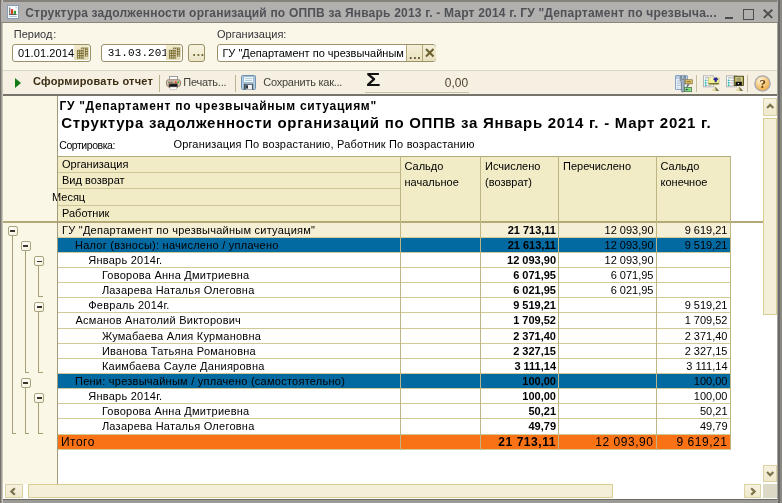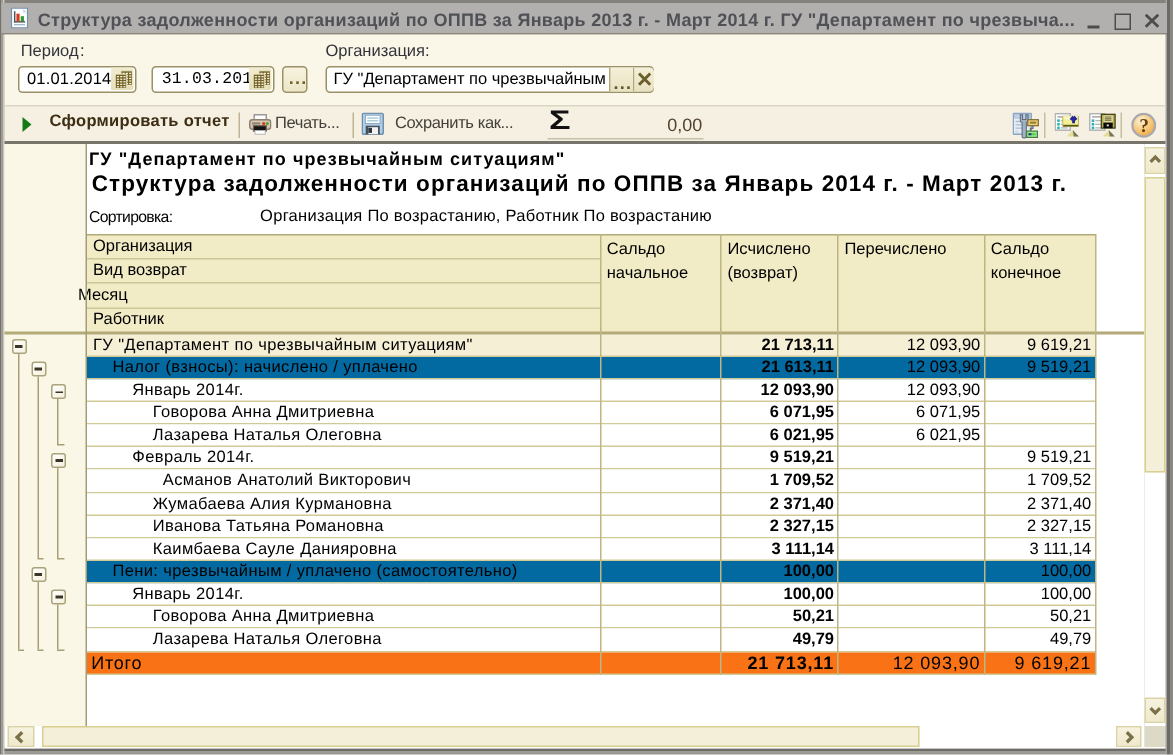--- a/index.html
+++ b/index.html
@@ -264,21 +264,21 @@
         </radialGradient>
       </defs>
     <circle cx="8.5" cy="8.5" r="7.6" fill="url(#hg)" stroke="#a8a8ae" stroke-width="1.4"></circle>
     <text x="8.7" y="13.2" text-anchor="middle" font-family="Liberation Serif" font-size="13" font-weight="bold" fill="#6a4012">?</text>
   </svg>
 </div>
 
 <div class="abs" id="report">
   <div class="abs" id="treecol"></div>
   <div class="abs" style="left:56.4px;top:3px;font-size:12px;font-weight:bold;letter-spacing:0.72px;color:#000;">ГУ "Департамент по чрезвычайным ситуациям"</div>
-  <div class="abs" style="left:58.2px;top:18px;font-size:15px;font-weight:bold;letter-spacing:0.72px;color:#000;">Структура задолженности организаций по ОППВ за Январь 2014 г. - Март 2013 г.</div>
+  <div class="abs" style="left:58.2px;top:18px;font-size:15px;font-weight:bold;letter-spacing:0.72px;color:#000;">Структура задолженности организаций по ОППВ за Январь 2014 г. - Март 2021 г.</div>
   <div class="abs" style="left:56.3px;top:43px;font-size:10.5px;letter-spacing:-0.45px;color:#000;">Сортировка:</div>
   <div class="abs" style="left:170.4px;top:42.5px;font-size:11px;letter-spacing:0.18px;color:#000;">Организация По возрастанию, Работник По возрастанию</div>
   <div class="abs" style="left:54.5px;top:60.5px;width:672px;height:66px;background:#f1ebc6;"></div>
 <div class="abs" style="left:59px;top:62px;font-size:11px;">Организация</div>
 <div class="abs" style="left:59px;top:78.5px;font-size:11px;">Вид возврат</div>
 <div class="abs" style="left:49px;top:95px;font-size:11px;">Месяц</div>
 <div class="abs" style="left:59px;top:111.5px;font-size:11px;">Работник</div>
 <div class="abs" style="left:401.5px;top:62px;font-size:11px;line-height:16.4px;">Сальдо<br>начальное</div>
 <div class="abs" style="left:482px;top:62px;font-size:11px;line-height:16.4px;">Исчислено<br>(возврат)</div>
 <div class="abs" style="left:560px;top:62px;font-size:11px;line-height:16.4px;">Перечислено</div>
@@ -312,21 +312,21 @@
   <div class="t" style="padding-left:44.4px">Лазарева Наталья Олеговна</div>
   <div class="num c3">6 021,95</div>
   <div class="num c4">6 021,95</div>
 </div>
 <div class="row white" style="top:202.85px;height:14.13px;border-bottom:1px solid #d2ca96;line-height:14.2px;">
   <div class="t" style="padding-left:30.7px">Февраль 2014г.</div>
   <div class="num c3">9 519,21</div>
   <div class="num c5">9 519,21</div>
 </div>
 <div class="row white" style="top:217.98px;height:14.13px;border-bottom:1px solid #d2ca96;line-height:14.2px;">
-  <div class="t" style="padding-left:51px">Асманов Анатолий Викторович</div>
+  <div class="t" style="padding-left:18px">Асманов Анатолий Викторович</div>
   <div class="num c3">1 709,52</div>
   <div class="num c5">1 709,52</div>
 </div>
 <div class="row white" style="top:233.11px;height:14.13px;border-bottom:1px solid #d2ca96;line-height:14.2px;">
   <div class="t" style="padding-left:44.4px">Жумабаева Алия Курмановна</div>
   <div class="num c3">2 371,40</div>
   <div class="num c5">2 371,40</div>
 </div>
 <div class="row white" style="top:248.24px;height:14.13px;border-bottom:1px solid #d2ca96;line-height:14.2px;">
   <div class="t" style="padding-left:44.4px">Иванова Татьяна Романовна</div>

